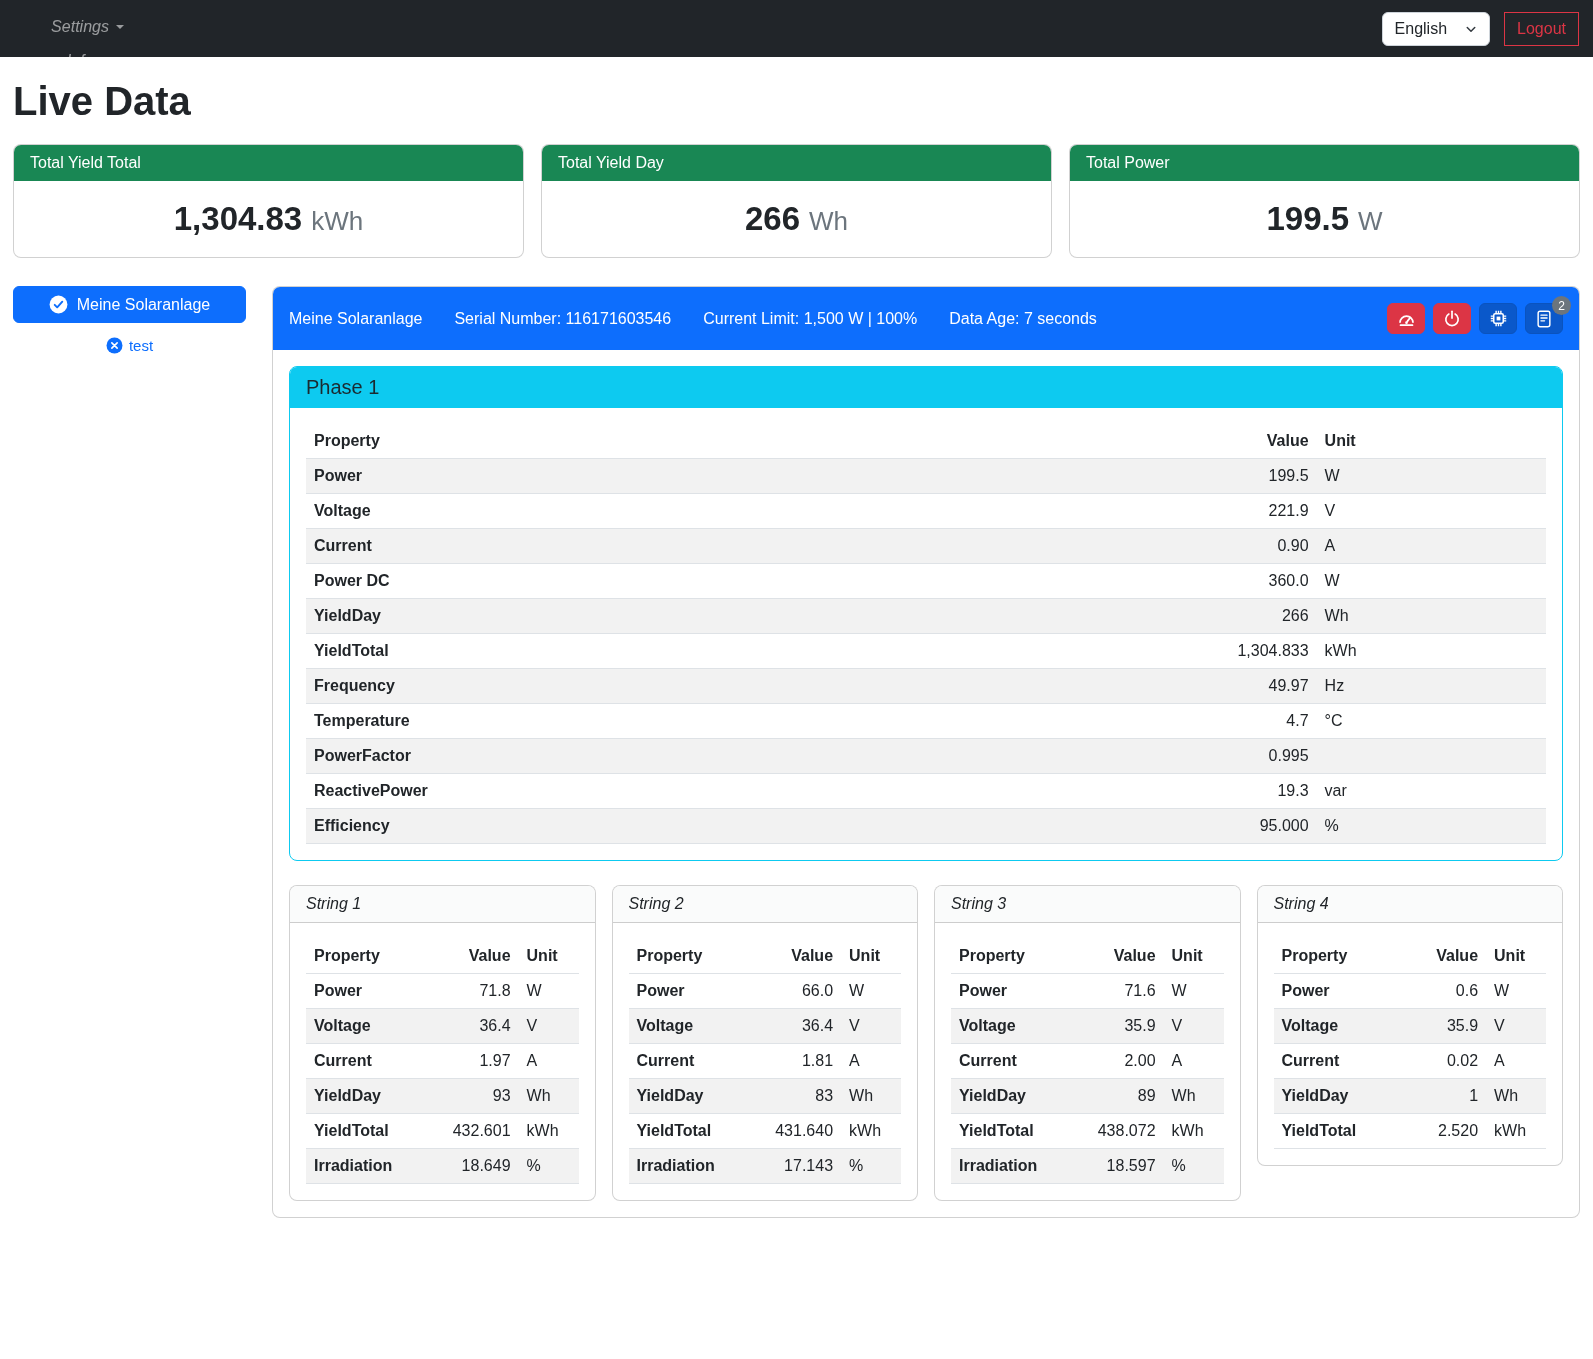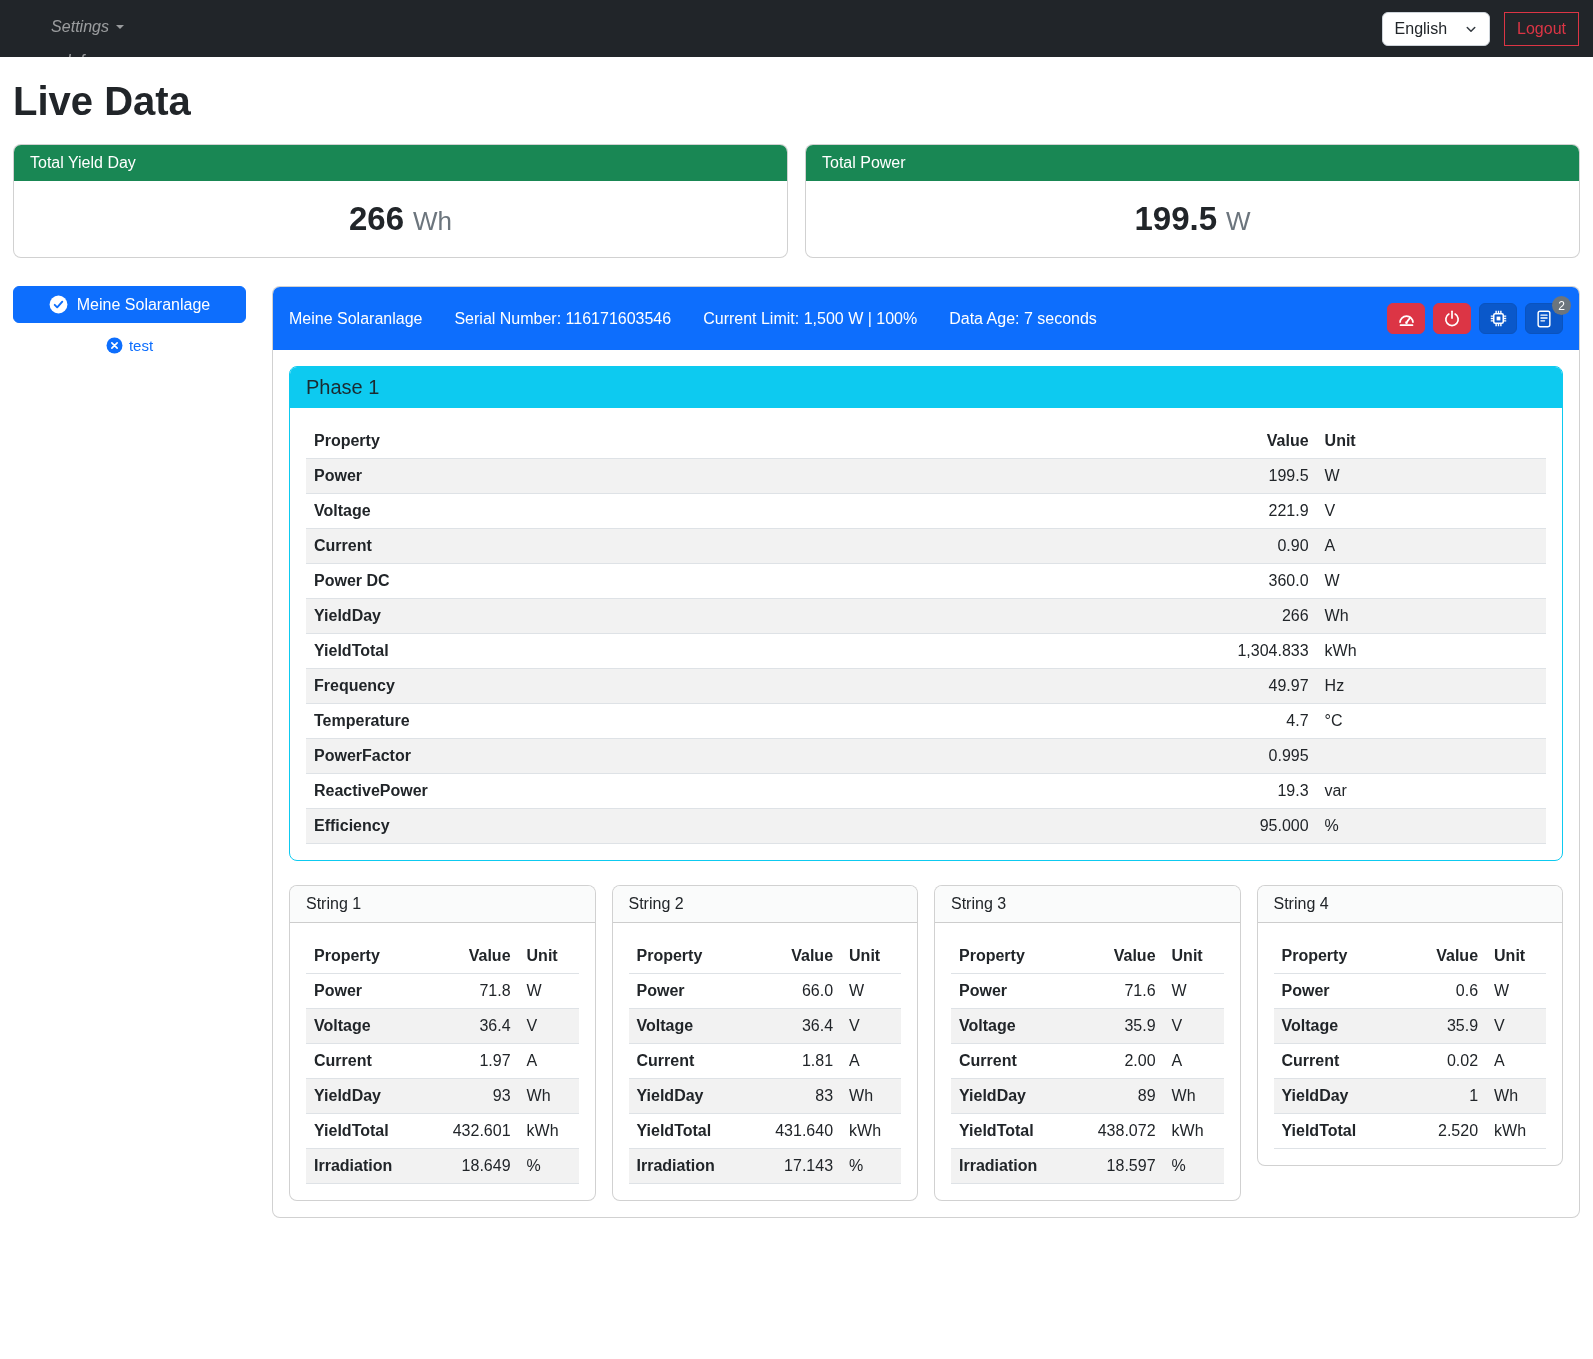--- a/index.html
+++ b/index.html
@@ -160,21 +160,21 @@
   .string-table .col-unit { width:22%; }
   .phase-table  tbody tr:nth-of-type(odd)  { background:#f2f2f2; }
   .string-table tbody tr:nth-of-type(even) { background:#f2f2f2; }
 
   
   .strings-row { display:flex; gap:16px; align-items:flex-start; }
   .string-card { flex:1; }
   .string-header {
     background:#fafbfb;
     border-bottom:1px solid rgba(0,0,0,.18);
-    padding:9px 16px; font-size:16px;
+    padding:9px 16px; font-size:16px;font-style:italic;
   }
   .string-body { padding:16px; }
 </style>
 </head>
 <body>
 
 <nav class="navbar">
   <div class="nav-left">
     <a class="brand">
       <span style="display:flex">
@@ -211,20 +211,26 @@
     </div>
     <button class="logout-btn">Logout</button>
   </div>
 </nav>
 
 <div class="page">
 
   <h1 class="page-title">Live Data</h1>
 
   <div class="summary-row">
+    <div class="card summary-card">
+      <div class="summary-header">Total Yield Total</div>
+      <div class="summary-body">
+        <span class="big-value">1,304.83</span><span class="big-unit">kWh</span>
+      </div>
+    </div>
     <div class="card summary-card">
       <div class="summary-header">Total Yield Day</div>
       <div class="summary-body">
         <span class="big-value">266</span><span class="big-unit">Wh</span>
       </div>
     </div>
     <div class="card summary-card">
       <div class="summary-header">Total Power</div>
       <div class="summary-body">
         <span class="big-value">199.5</span><span class="big-unit">W</span>

